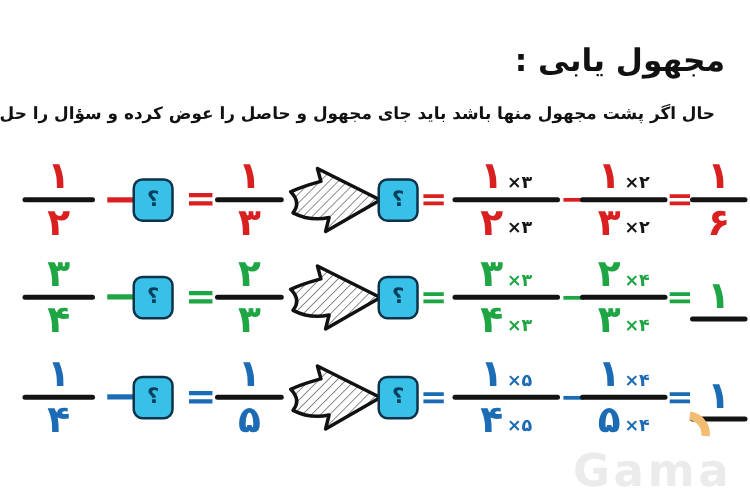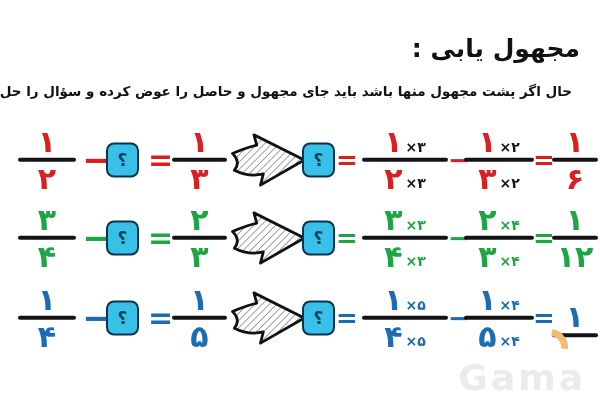--- a/index.html
+++ b/index.html
@@ -185,23 +185,20 @@
           <span>۳</span>
           <span class="mult" dir="ltr">×۴</span>
         </div>
     </div>
     <div class="op eq small pos-eq3">=</div>
     <div class="frac pos-e">
       <div class="num">
           <span>۱</span>
         </div>
       <div class="bar"></div>
-      <div class="den">
-          <span>۱۲</span>
-        </div>
     </div>
   </div>
 
   <div class="eqrow row-2" style="top:276px">
     <div class="frac pos-a">
       <div class="num">
           <span>۱</span>
         </div>
       <div class="bar"></div>
       <div class="den">

